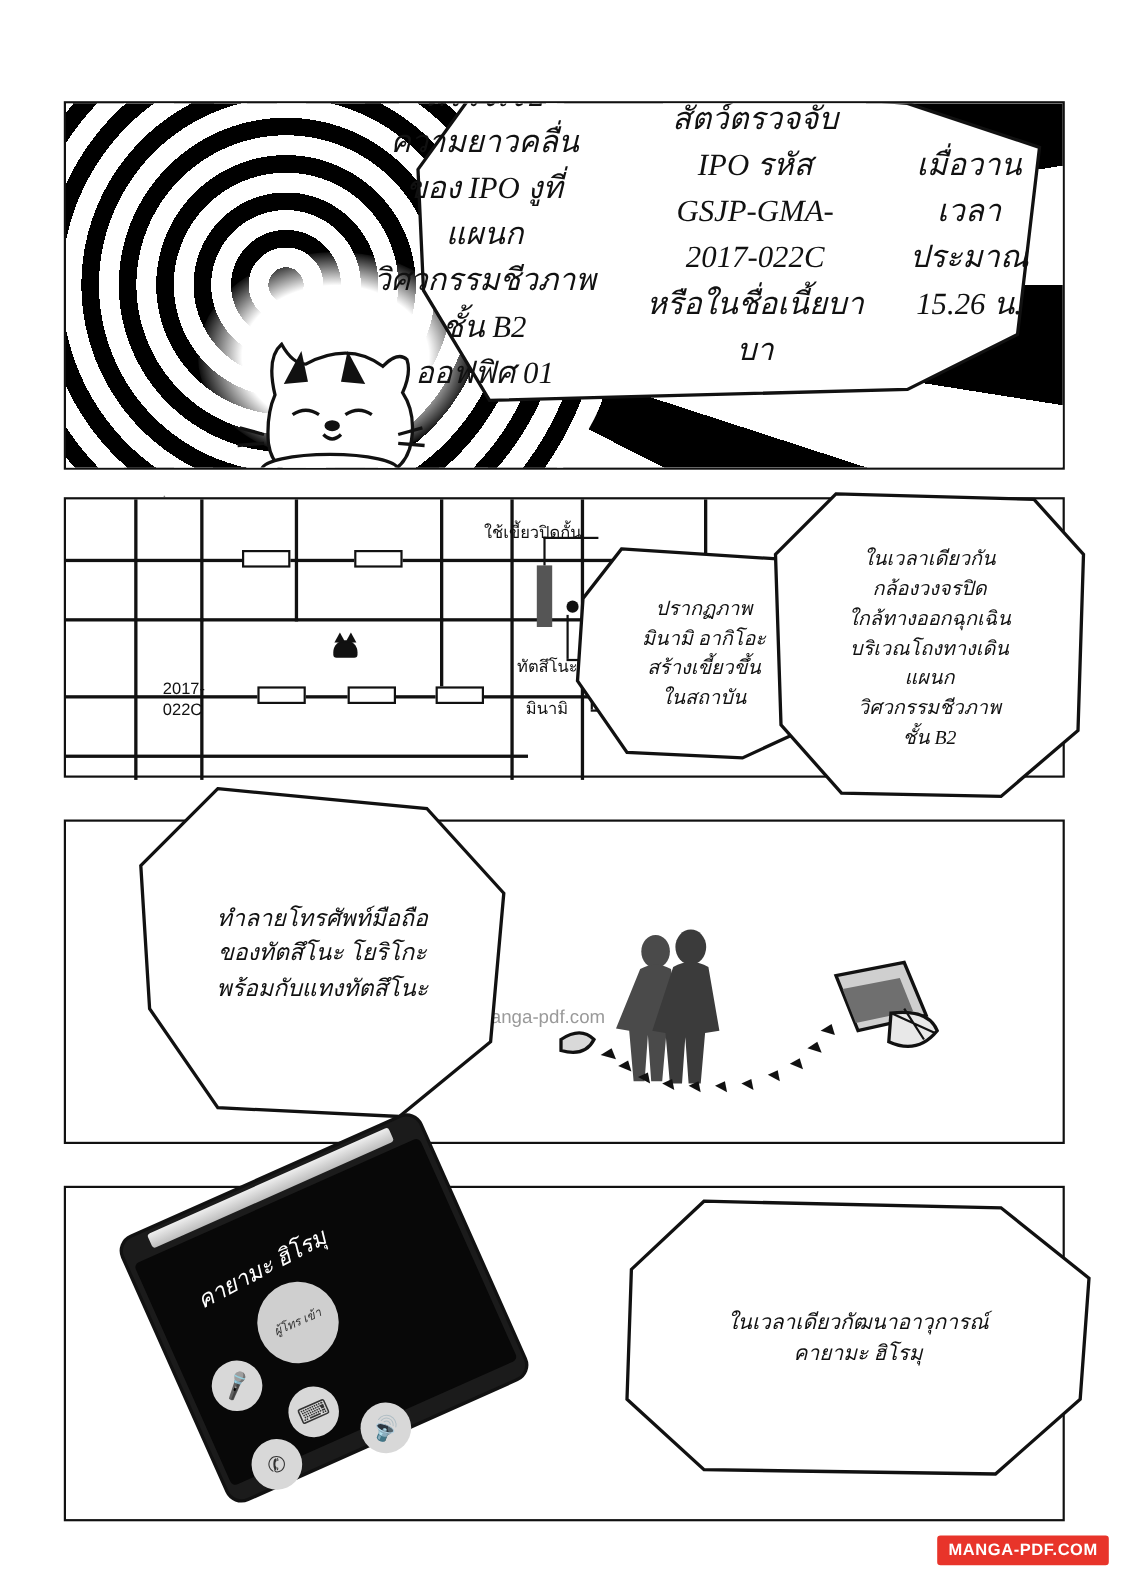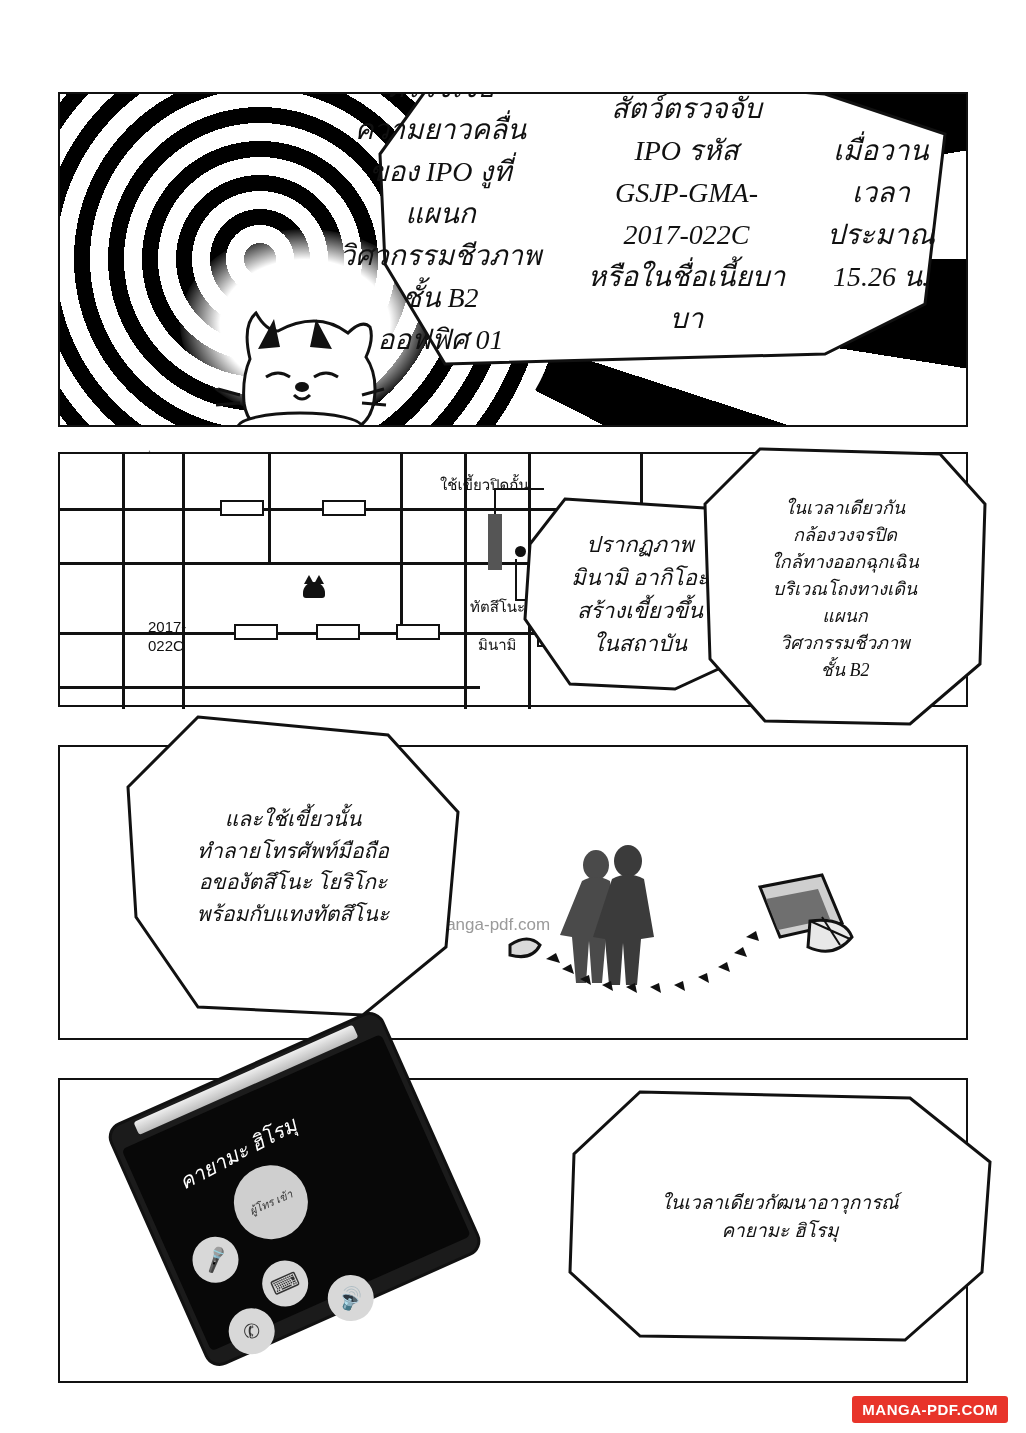--- a/index.html
+++ b/index.html
@@ -192,21 +192,21 @@
       </div>
       <div class="maplabel" style="left:380px;top:22px;">ใช้เขี้ยวปิดกั้น</div>
       <div class="maplabel" style="left:410px;top:144px;">ทัตสึโนะ</div>
       <div class="maplabel" style="left:418px;top:182px;">มินามิ</div>
     </div>
 
     <div class="hexwrap" style="left:465px;top:45px;width:230px;height:190px;">
       <svg viewBox="0 0 230 190" width="230" height="190">
         <polygon points="40,0 195,10 230,60 215,160 150,190 45,185 0,120 5,45" fill="#fff" stroke="#111" stroke-width="3"></polygon>
       </svg>
-      <div class="txt" style="font-size:22px;">
+      <div class="txt" style="font-size:18px;">
         <div>
           <div>ปรากฏภาพ</div>
           <div>มินามิ อากิโอะ</div>
           <div>สร้างเขี้ยวขึ้น</div>
           <div>ในสถาบัน</div>
         </div>
       </div>
     </div>
 
     <div class="hexwrap" style="left:645px;top:-5px;width:280px;height:280px;">
@@ -269,23 +269,22 @@
         </g>
       </svg>
     </div>
 
     <div class="hexwrap" style="left:68px;top:-30px;width:330px;height:300px;">
       <svg viewBox="0 0 330 300" width="330" height="300">
         <polygon points="70,0 260,18 330,95 318,230 235,298 70,290 8,200 0,70" fill="#fff" stroke="#111" stroke-width="3"></polygon>
       </svg>
       <div class="txt" style="font-size:21px;">
         <div>
-          <div>และใช้เขี้ยวนั้น</div>
           <div>ทำลายโทรศัพท์มือถือ</div>
-          <div>อของัตสึโนะ โยริโกะ</div>
+          <div>ของทัตสึโนะ โยริโกะ</div>
           <div>พร้อมกับแทงทัตสึโนะ</div>
         </div>
       </div>
     </div>
   </div>
 
   <div class="panel" id="panel4">
     <div class="phonewrap">
       <div class="phone">
         <div class="phone-body"></div>

